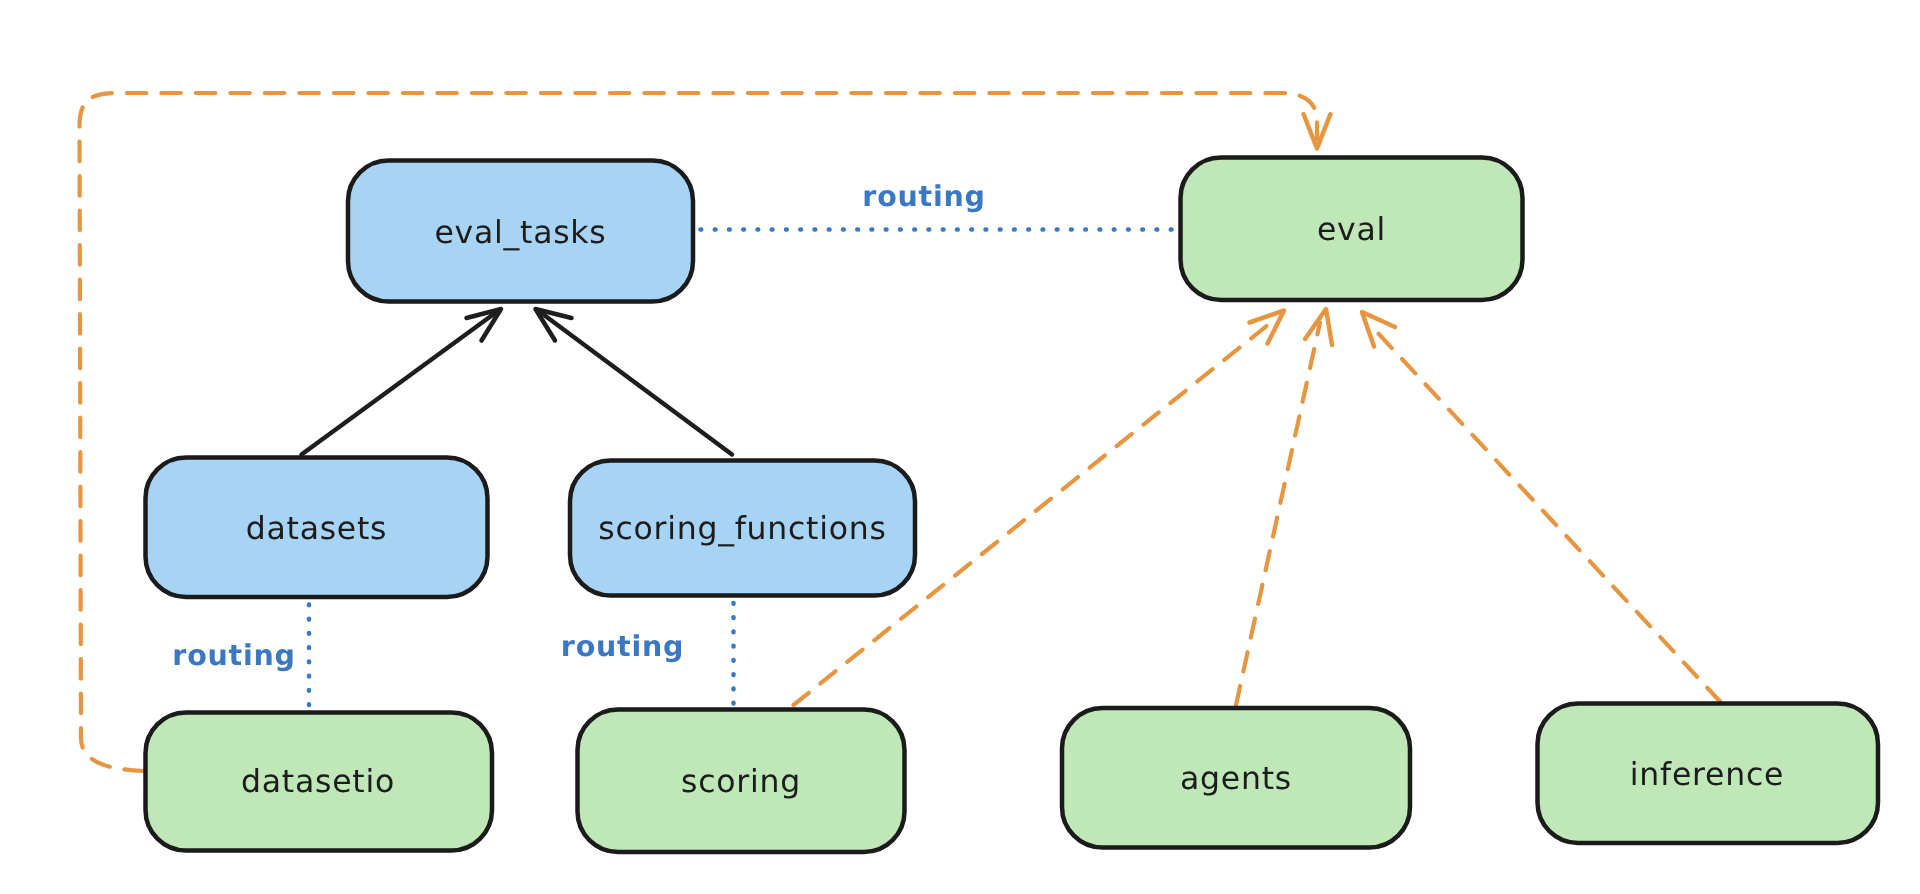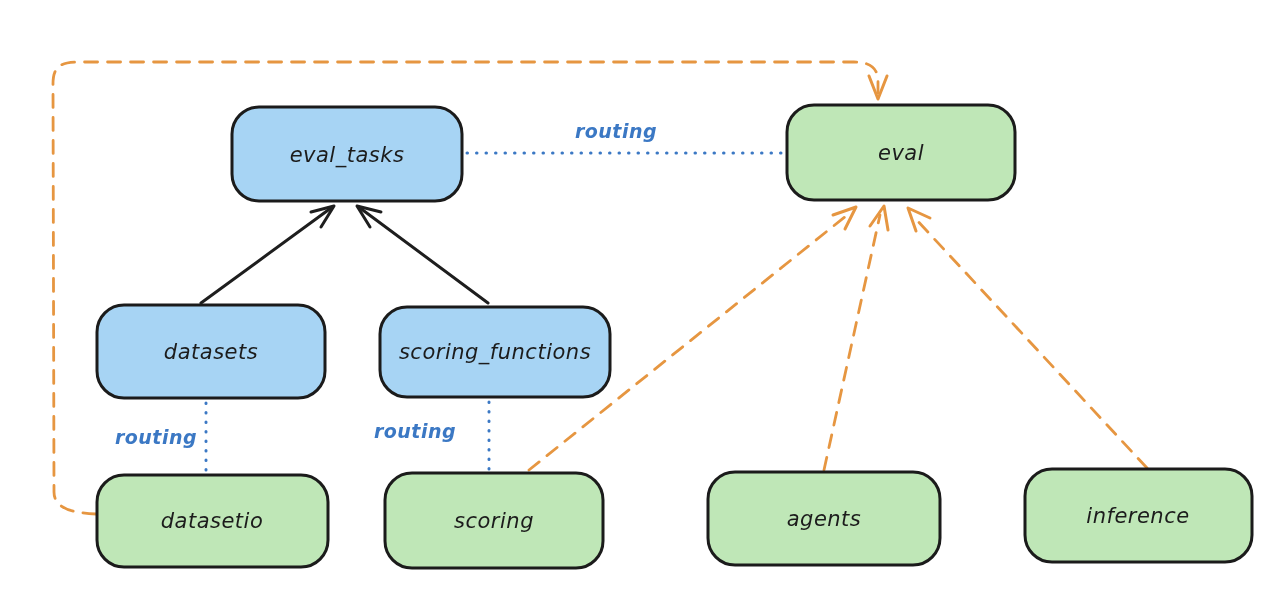--- a/index.html
+++ b/index.html
@@ -8,21 +8,20 @@
     background: #ffffff;
     width: 1280px;
     height: 596px;
     overflow: hidden;
     font-family: "DejaVu Sans", sans-serif;
   }
   #canvas-wrap {
     width: 1280px;
     height: 596px;
     background: #ffffff;
-    font-style: italic;
   }
   svg { display: block; }
 
   .node rect {
     stroke: #1b1b1b;
     stroke-width: 3;
   }
   .node-label {
     font-family: "DejaVu Sans", sans-serif;
     font-size: 21px;

